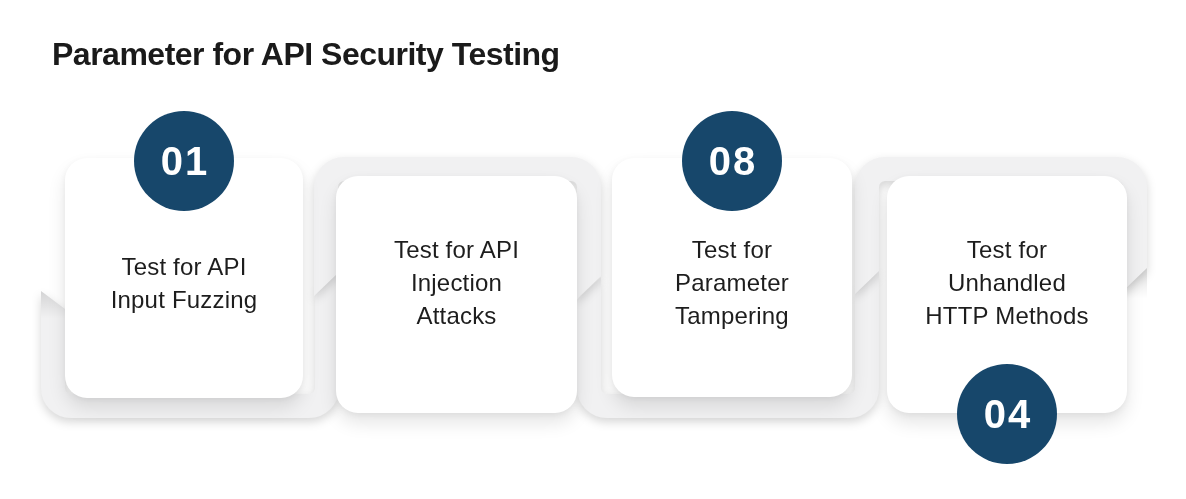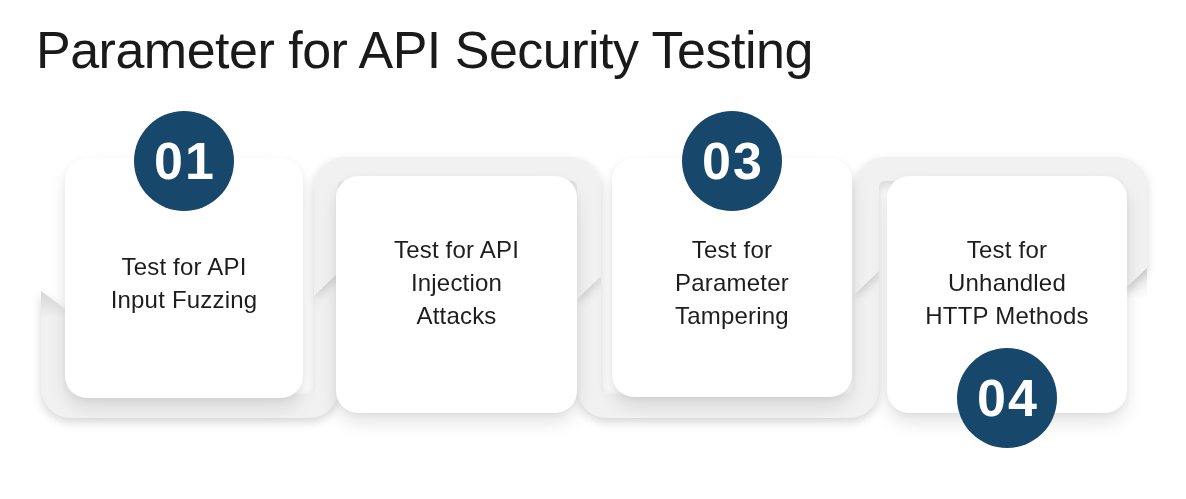--- a/index.html
+++ b/index.html
@@ -14,22 +14,22 @@
   html,body{margin:0;padding:0;}
   body{
     width:1186px;height:499px;
     background:var(--background);
     font-family:"Liberation Sans","DejaVu Sans",sans-serif;
     overflow:hidden;
   }
   .canvas{position:relative;width:1186px;height:499px;background:var(--background);}
 
   .title{
-    position:absolute;left:36px;top:20px;margin:0;
-    font-size:52px;font-weight:400;letter-spacing:-0.5px;
+    position:absolute;left:36px;top:20px;margin:16px;
+    font-size:32px;font-weight:700;letter-spacing:-0.5px;
     color:var(--title-color);
   }
 
   
   .ring-wrap{position:absolute;filter:drop-shadow(0 4px 5px rgba(0,0,0,0.16));}
   .ring{
     box-sizing:border-box;
     border:24px solid var(--ribbon-color);
     border-radius:30px;
     background:transparent;
@@ -78,27 +78,27 @@
 
   
   .badge{
     position:absolute;z-index:5;
     width:100px;height:100px;border-radius:50%;
     background:var(--badge-color);
     display:flex;align-items:center;justify-content:center;
   }
   .badge span{
     color:var(--badge-text-color);
-    font-size:52px;font-weight:600;letter-spacing:2px;
+    font-size:40px;font-weight:600;letter-spacing:2px;
     transform:translateX(1px);
   }
   .b1{left:134px;top:111px;}
   .b2{left:406px;top:366px;}
   .b3{left:682px;top:111px;}
-  .b4{left:957px;top:348px;align-items:center;}
+  .b4{left:957px;top:364px;align-items:center;}
 </style>
 </head>
 <body>
 
 <div class="canvas">
 
   <h1 class="title">Parameter for API Security Testing</h1>
 
   <div class="ring-wrap rw1">
     <div class="ring r1"></div>
@@ -132,19 +132,19 @@
   <section class="card c4">
     <div class="card-text">Test for
 Unhandled
 HTTP Methods</div>
   </section>
 
   <div class="badge b1">
     <span>01</span>
   </div>
   <div class="badge b3">
-    <span>03</span>
+    <span>08</span>
   </div>
   <div class="badge b4">
     <span>04</span>
   </div>
 
 </div>
 
 </body></html>

